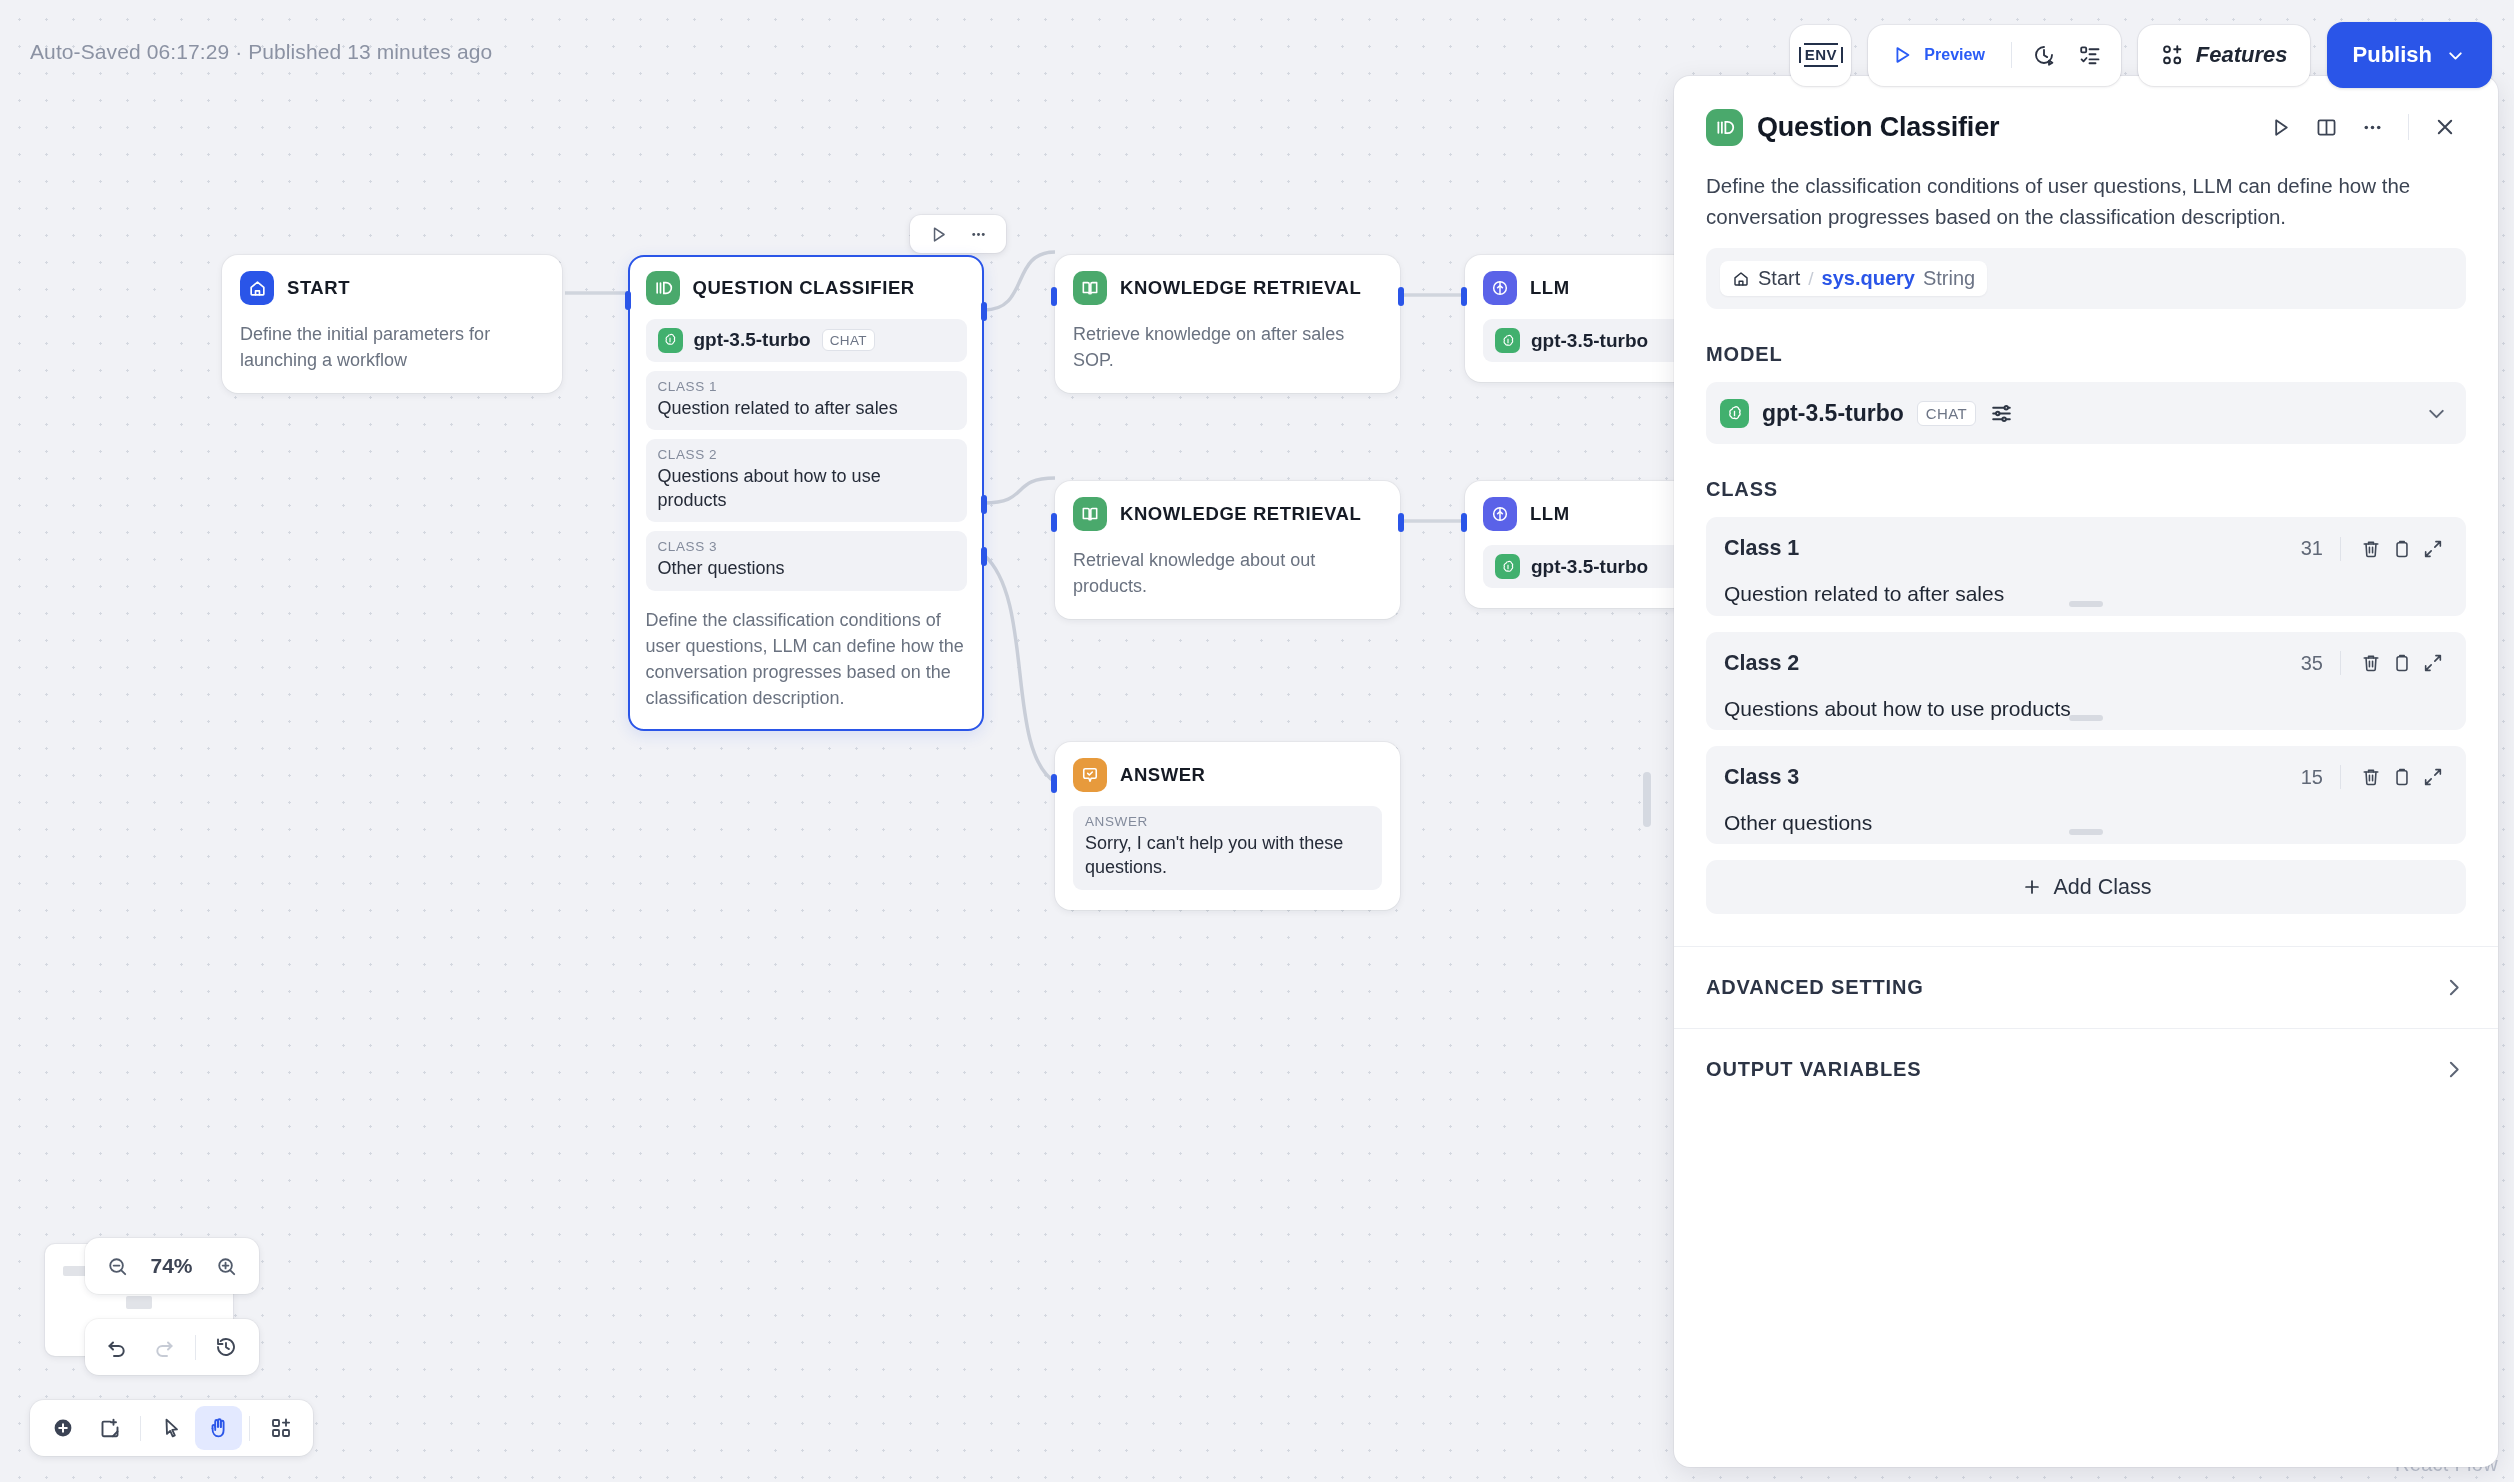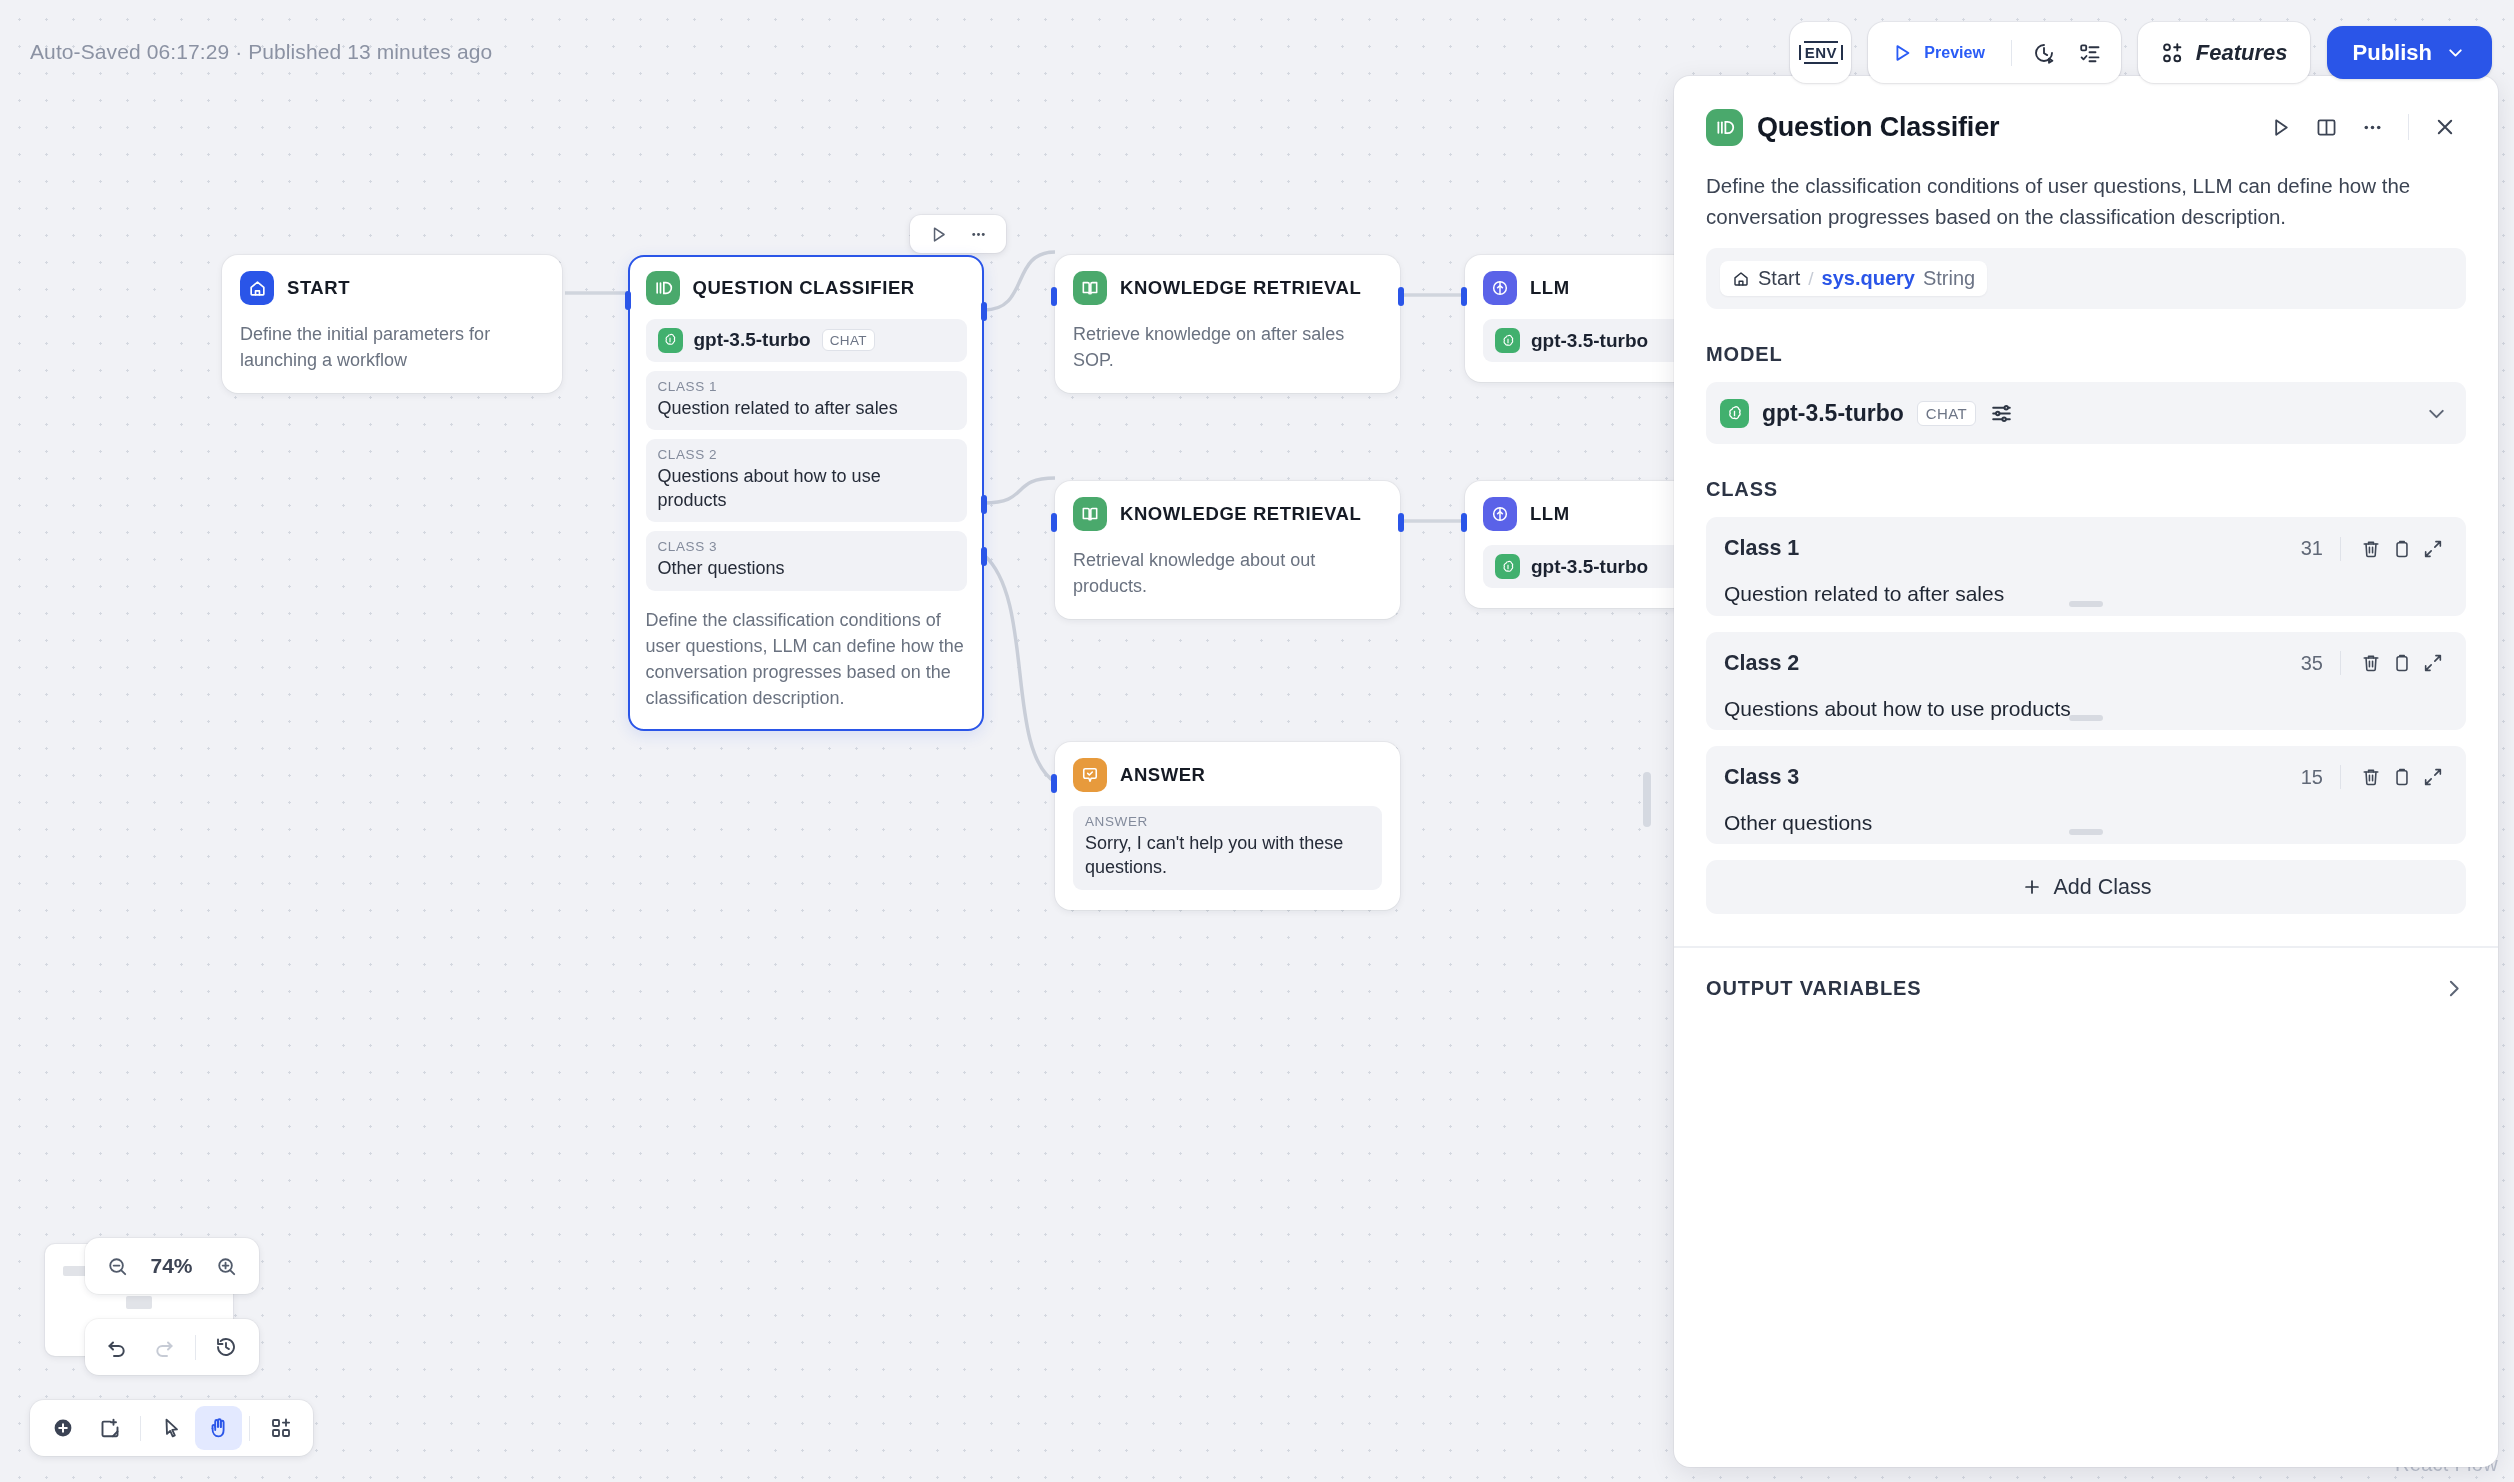--- a/index.html
+++ b/index.html
@@ -44,21 +44,21 @@
   .env-glyph::before { left: -5px; } .env-glyph::after { right: -5px; }
 
   .preview-grp { padding: 0 8px 0 10px; gap: 0; }
   .preview-btn { display: flex; align-items: center; gap: 11px; padding: 0 17px 0 13px; height: 45px; border-radius: 10px; cursor: pointer; }
   .preview-btn span { font-size: 16px; font-weight: 700; color: #2a5cf6; }
   .vdiv { width: 1px; height: 26px; background: #e3e7ee; margin: 0 9px; }
   .icon-btn { width: 46px; height: 46px; display: flex; align-items: center; justify-content: center; border-radius: 10px; cursor: pointer; }
   .features-grp { padding: 16px 22px; gap: 12px; cursor: pointer; font-style: italic; }
   .features-grp span { font-size: 22px; font-weight: 700; color: #1f2633; }
   .publish-btn {
-    background: #2a55e8; border-radius: 16px; height: 53px; padding: 0 26px;
+    background: #2a55e8; border-radius: 16px; height: 66px; padding: 0 26px;
     display: flex; align-items: center; gap: 13px; cursor: pointer;
     box-shadow: 0 1px 3px rgba(16,24,40,.14);
   }
   .publish-btn span { font-size: 22px; font-weight: 700; color: #fff; }
 
   
   .node {
     position: absolute; background: #fff; border-radius: 16px;
     box-shadow: 0 2px 7px rgba(16,24,40,.07), 0 0 0 1px rgba(16,24,40,.035);
     padding: 16px 18px 20px 18px;
@@ -684,20 +684,26 @@
   </div>
 
   <div class="add-class">
     <svg width="22" height="22" viewBox="0 0 24 24" fill="none" stroke="#2b3342" stroke-width="1.9" stroke-linecap="round">
         <path d="M12 5.5v13M5.5 12h13"></path>
       </svg>
     <span>Add Class</span>
   </div>
 
   <div class="p-sep"></div>
+  <div class="collapse-row">
+    <div class="sec-label">ADVANCED SETTING</div>
+    <svg class="chev-r" width="25" height="25" viewBox="0 0 24 24" fill="none" stroke="#5d6575" stroke-width="1.9" stroke-linecap="round" stroke-linejoin="round">
+        <path d="m9.5 5.5 6.5 6.5-6.5 6.5"></path>
+      </svg>
+  </div>
 
   <div class="p-sep" style="margin-top:0"></div>
   <div class="collapse-row">
     <div class="sec-label">OUTPUT VARIABLES</div>
     <svg class="chev-r" width="25" height="25" viewBox="0 0 24 24" fill="none" stroke="#5d6575" stroke-width="1.9" stroke-linecap="round" stroke-linejoin="round">
         <path d="m9.5 5.5 6.5 6.5-6.5 6.5"></path>
       </svg>
   </div>
 </div>
 

